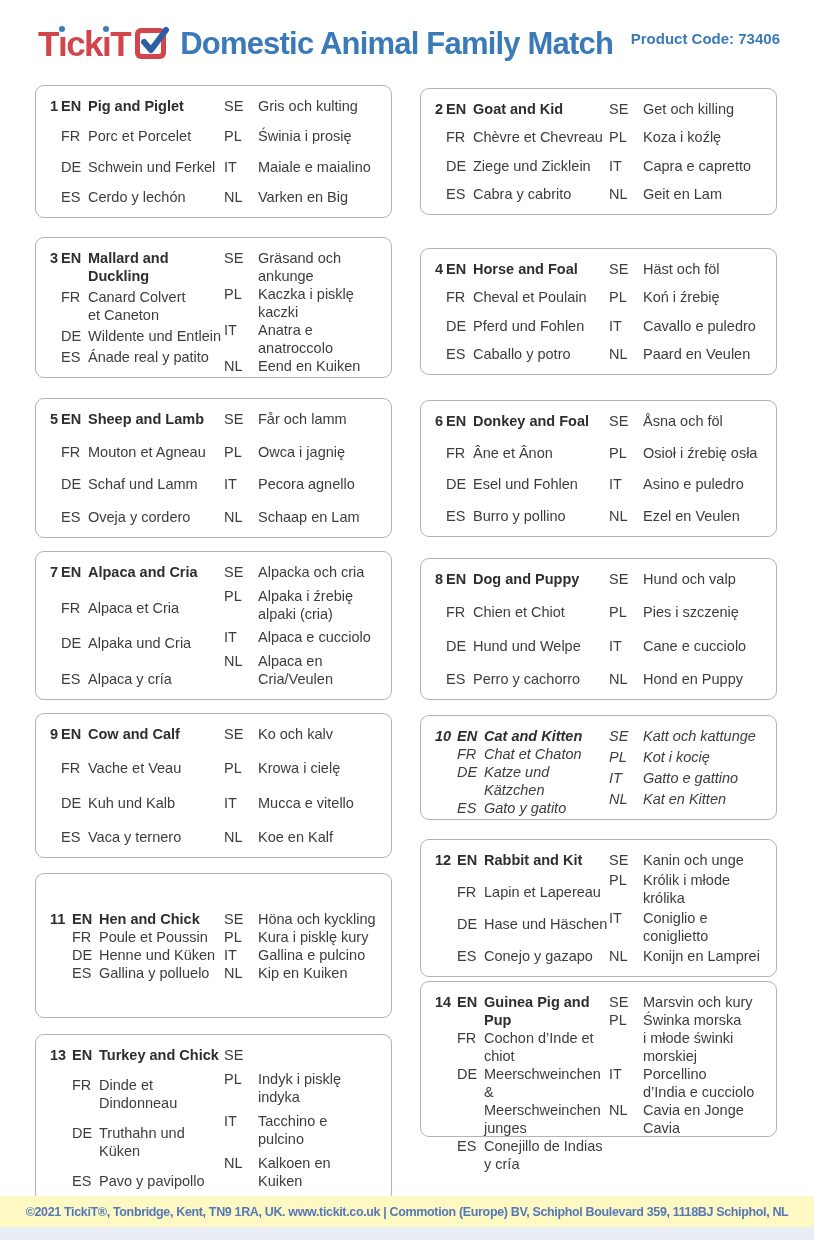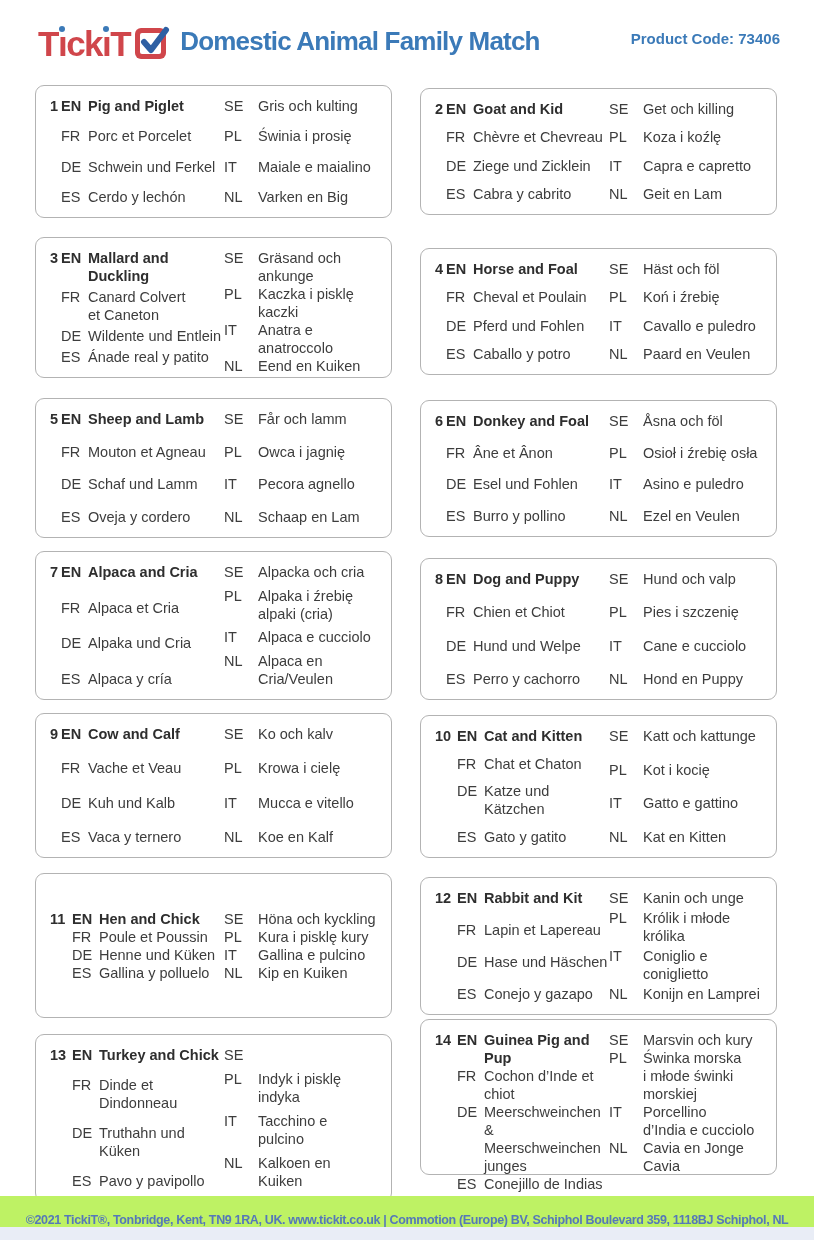--- a/index.html
+++ b/index.html
@@ -13,43 +13,43 @@
   .logo{display:flex;align-items:center;}
   .logo-text{font-weight:bold;font-size:35px;color:#d0464b;letter-spacing:-1.5px;line-height:1;}
   .logo-text .idot{position:relative;}
   .logo-text .idot::after{
     content:'';position:absolute;top:2px;left:50%;transform:translateX(-50%);
     width:6px;height:6px;border-radius:50%;background:#3b7ab8;
   }
   .logo-box{width:31px;height:31px;margin-left:5px;background:#d0464b;border-radius:6px;position:relative;}
   .logo-box .inner{position:absolute;left:5px;top:5px;right:5px;bottom:5px;background:#ffffff;border-radius:2px;}
   .logo-box svg{position:absolute;left:2px;top:-4px;}
-  .page-title{margin-left:14px;font-weight:bold;font-size:26px;color:#3b7ab8;letter-spacing:-0.8px;white-space:nowrap;}
+  .page-title{margin-left:14px;font-weight:bold;font-size:31px;color:#3b7ab8;letter-spacing:-0.8px;white-space:nowrap;}
   .product-code{margin-left:auto;font-weight:bold;font-size:15px;color:#3b7ab8;align-self:flex-start;margin-top:4px;white-space:nowrap;padding-left:11px;}
   
   .col{position:absolute;top:85px;width:357px;}
   .col-left{left:35px;}
   .col-right{left:420px;}
   .card{
     box-sizing:border-box;width:100%;
     border:1.5px solid #b3b3b3;border-radius:9px;background:#fff;
     padding:11px 14px;display:flex;
   }
   .pane{display:flex;flex-direction:column;justify-content:space-between;}
   .pane.l{flex:0 0 174px;}
   .pane.r{flex:1;}
   .row{display:grid;grid-template-columns:var(--numw,11px) 27px 1fr;
        font-size:14.5px;line-height:18px;color:#3d3d3d;}
   .row.noNum{grid-template-columns:34px 1fr;}
   .row.en{font-weight:bold;color:#2e2e2e;}
   .row .num{white-space:nowrap;}
   .row .text{white-space:pre-line;}
   
-  .footer-bar{position:absolute;left:0;right:0;top:1196px;height:31px;background:#bef264;
-              display:flex;align-items:flex-end;justify-content:center;}
+  .footer-bar{position:absolute;left:0;right:0;top:1196px;height:31px;background:#fef9c3;
+              display:flex;align-items:center;justify-content:center;}
   .footer-text{color:#5578b9;font-size:12.5px;font-weight:bold;letter-spacing:-0.35px;white-space:nowrap;}
   .footer-below{position:absolute;left:0;right:0;top:1227px;bottom:0;background:#e9edf6;}
 </style>
 </head>
 <body>
 
 <div class="header">
   <div class="logo">
     <span class="logo-text">T<span class="idot">ı</span>ck<span class="idot">ı</span>T</span>
     <span class="logo-box">
@@ -522,21 +522,21 @@
         <div class="row noNum">
           <span class="code">IT</span>
           <span class="text">Cane e cucciolo</span>
         </div>
         <div class="row noNum">
           <span class="code">NL</span>
           <span class="text">Hond en Puppy</span>
         </div>
       </div>
     </div>
-    <div class="card" style="margin-top: 15px; height: 143px; --numw: 22px;">
+    <div class="card" style="margin-top: 15px; height: 105px; font-style: italic; --numw: 22px;">
       <div class="pane l">
         <div class="row en">
           <span class="num">10</span>
           <span class="code">EN</span>
           <span class="text">Cat and Kitten</span>
         </div>
         <div class="row">
           <span class="num"></span>
           <span class="code">FR</span>
           <span class="text">Chat et Chaton</span>

